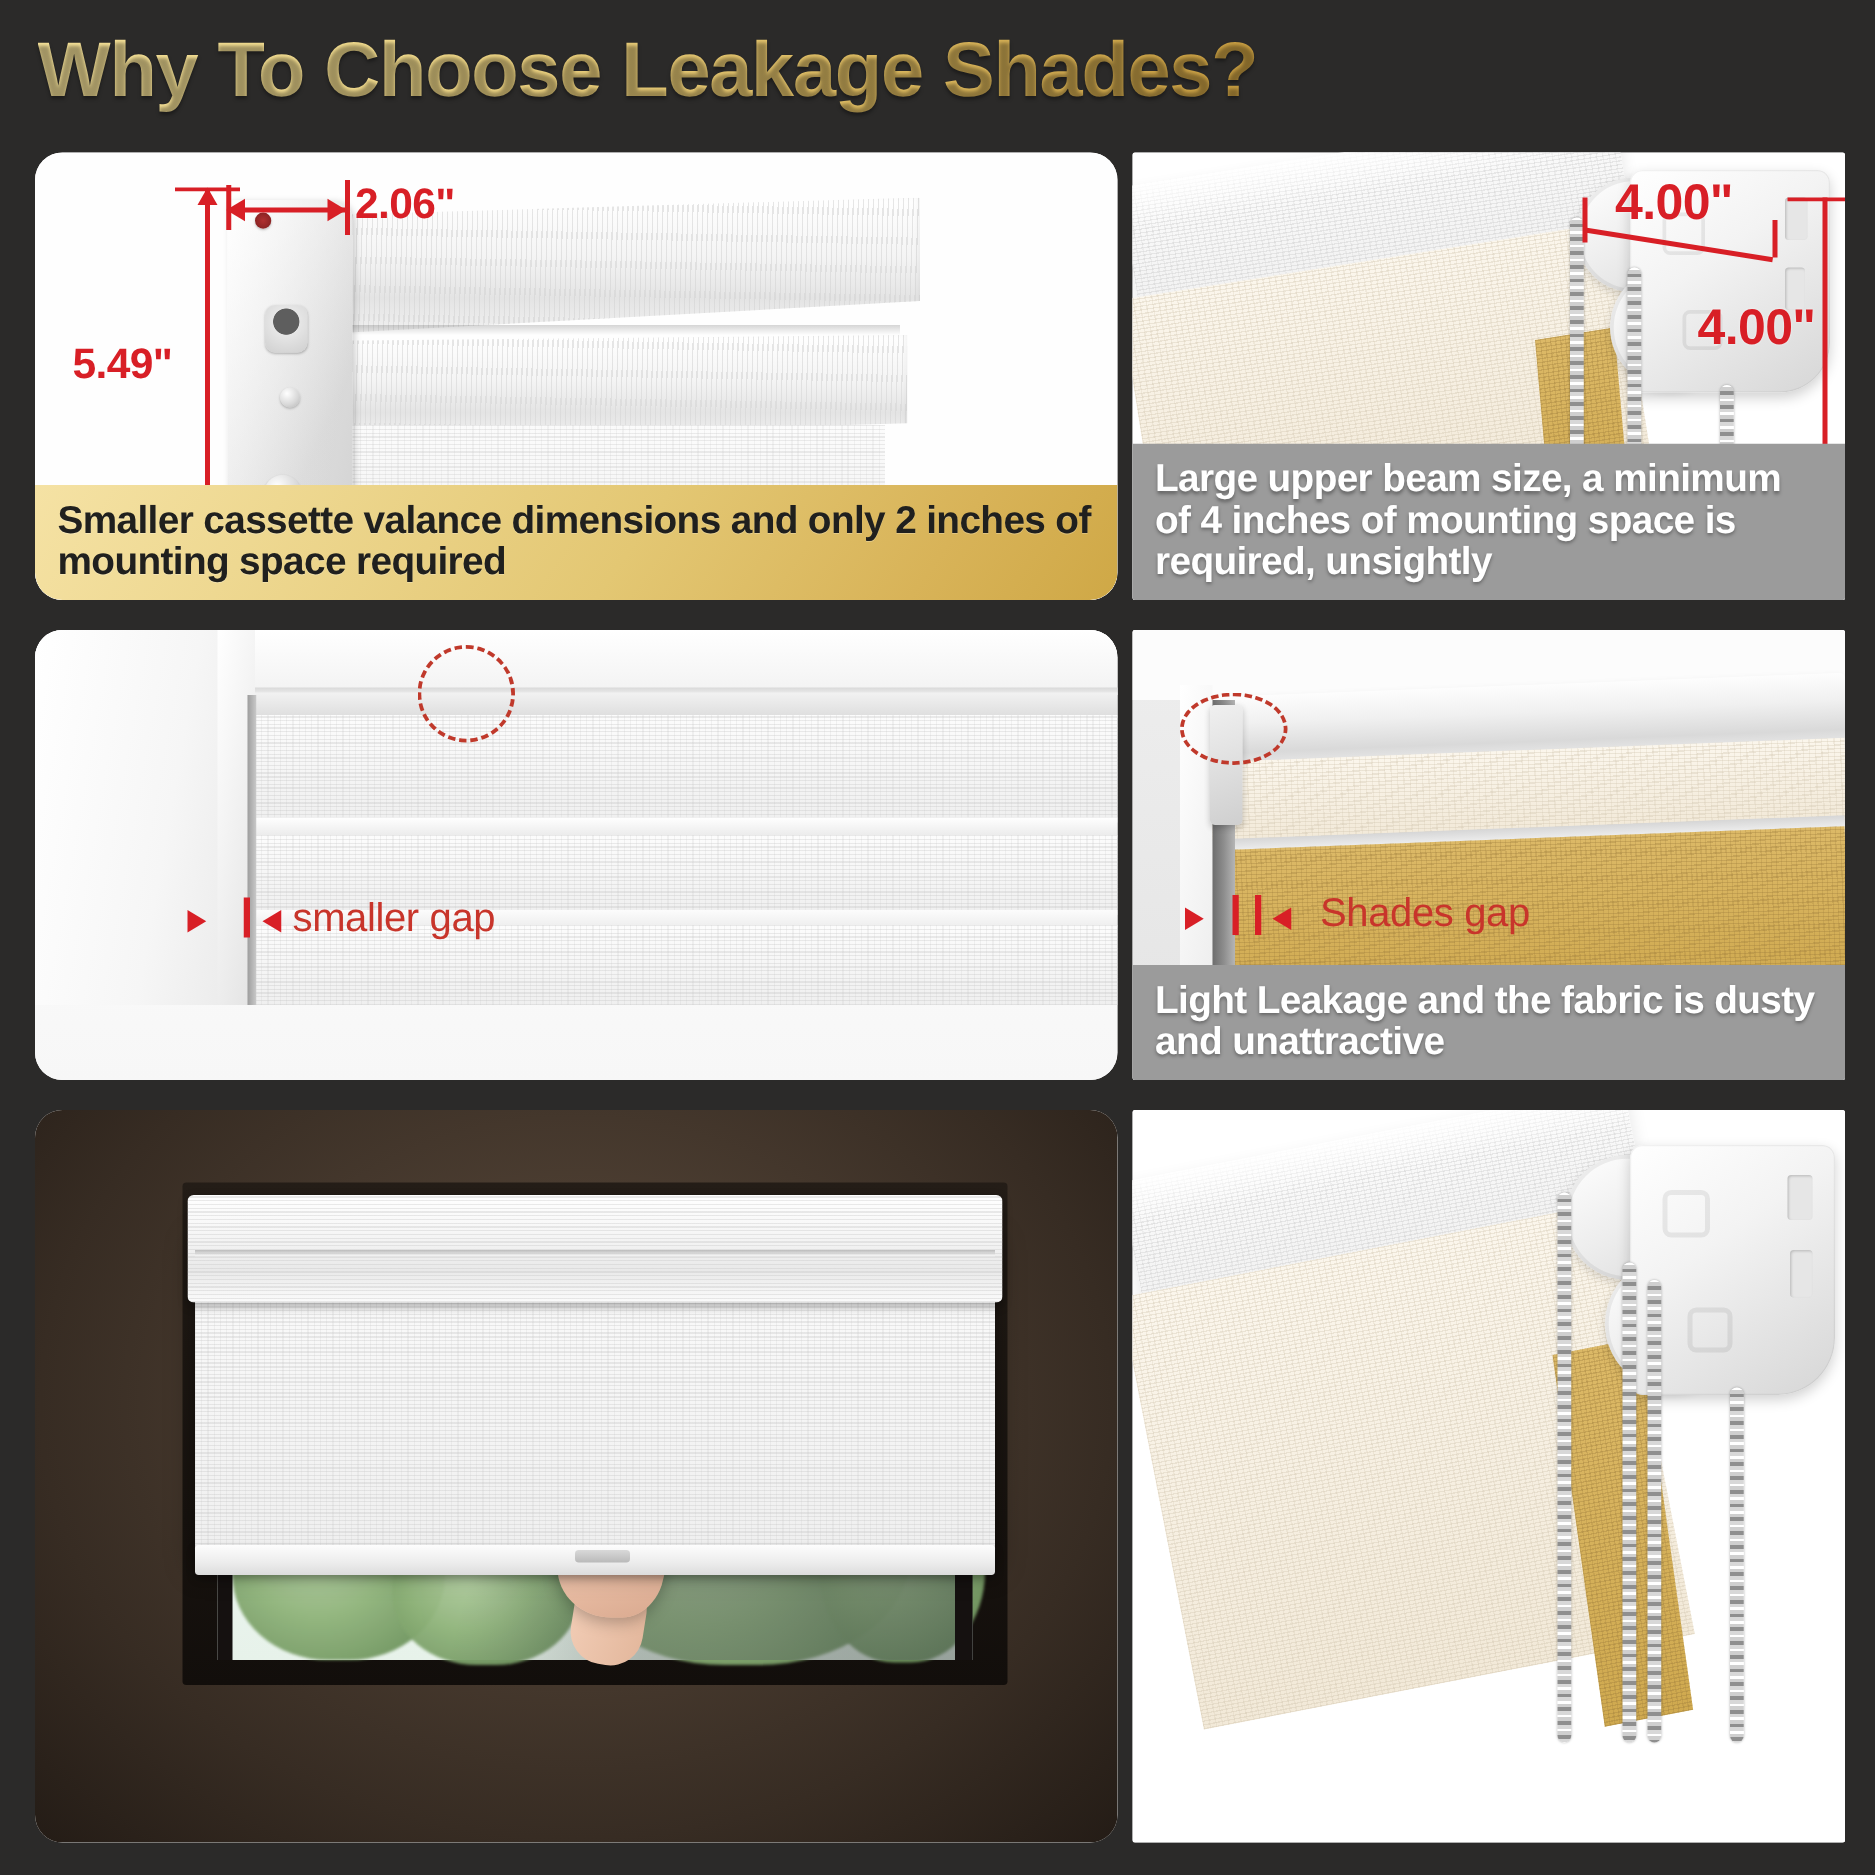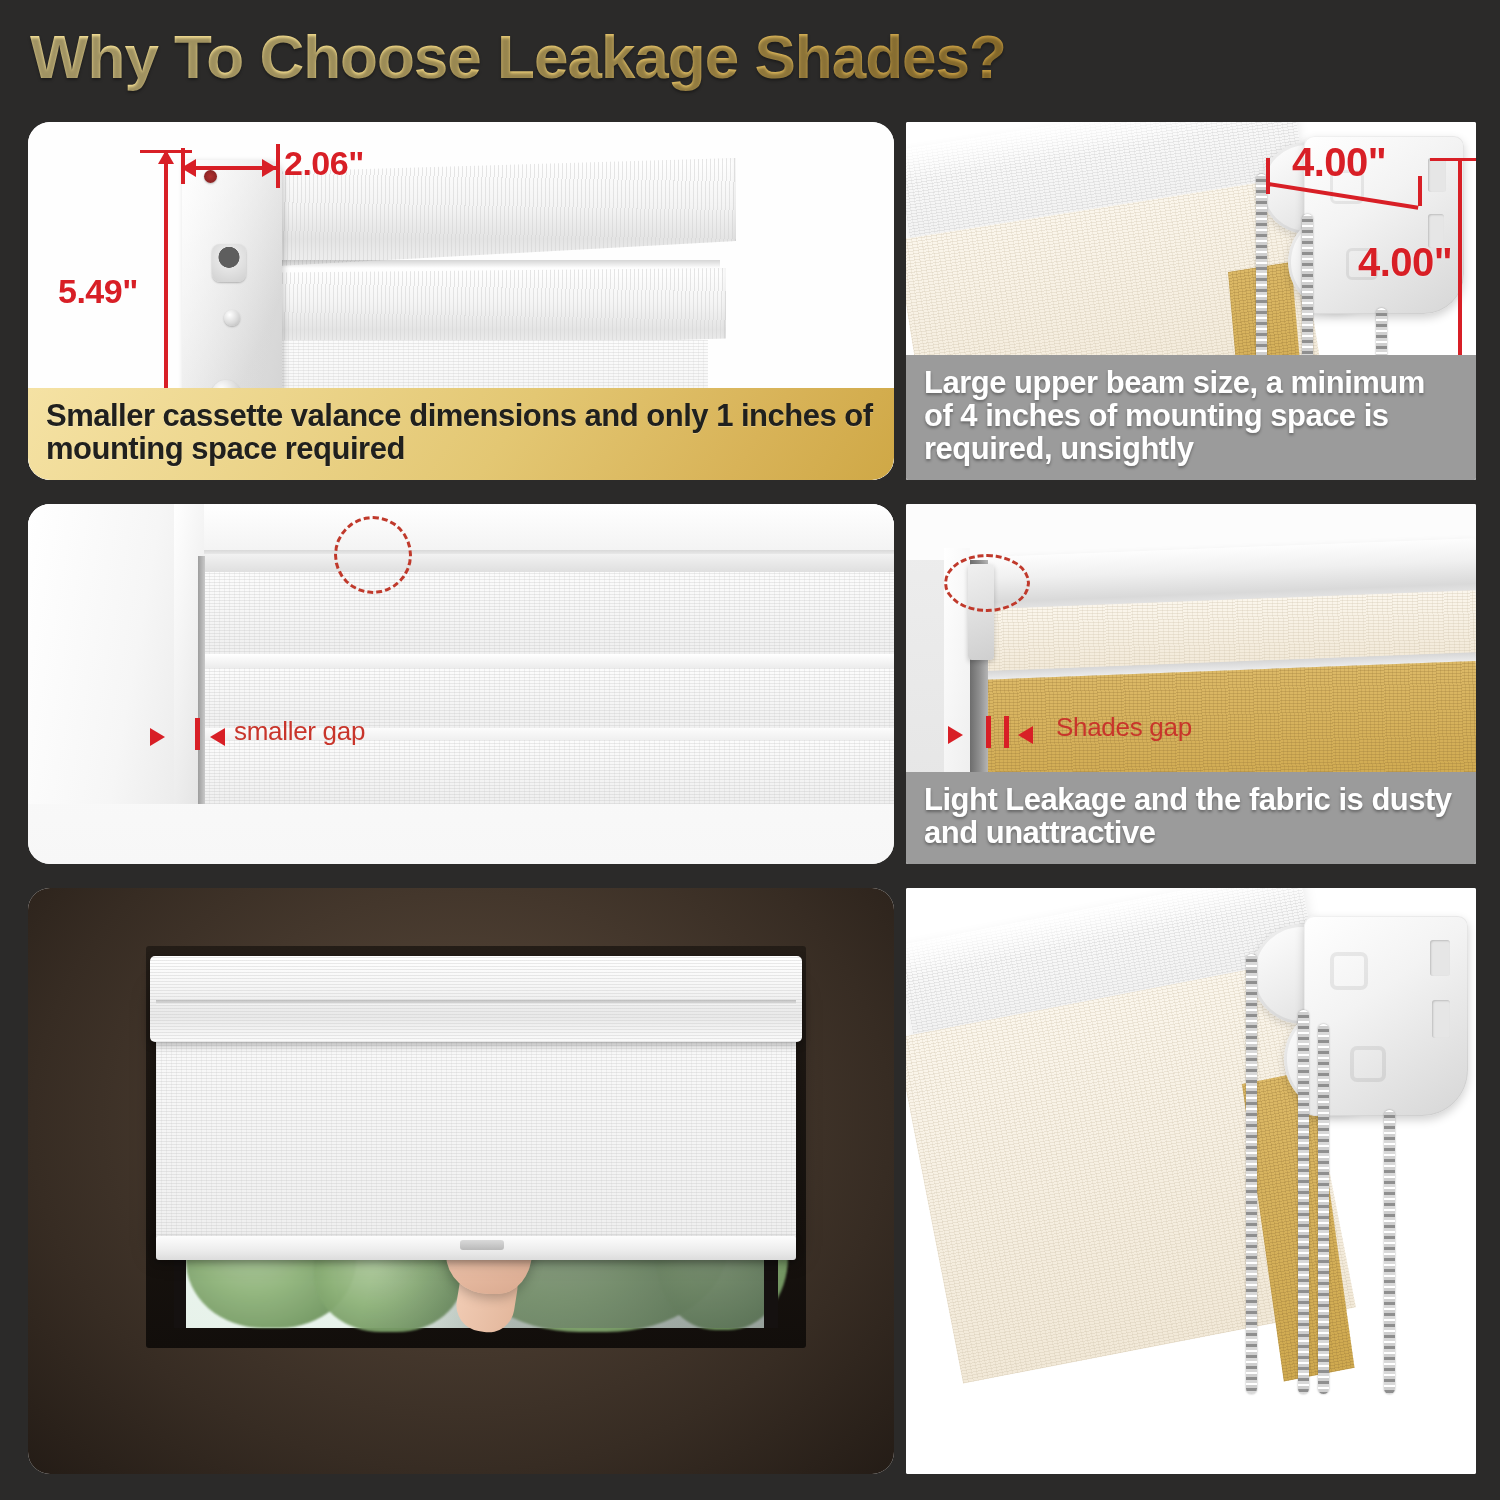--- a/index.html
+++ b/index.html
@@ -59,21 +59,21 @@
   #p5{ left:28px;  top:888px;  width:866px;  height:586px; }
   #p6{ left:906px; top:888px;  width:570px;  height:586px; }
 
   
   .abs{ position:absolute; }
 
   
   .dim-label{ position:absolute; color:#d81f26; font-weight:bold; font-size:34px;
               letter-spacing:-.5px; text-shadow:0 0 2px rgba(255,255,255,.7); }
   .dim-line{ position:absolute; background:#d81f26; }
-  .gap-label{ position:absolute; color:#c8352b; font-size:26px; letter-spacing:-.3px; }
+  .gap-label{ position:absolute; color:#c8352b; font-size:32px; letter-spacing:-.3px; }
   .dashed-circle{ position:absolute; border:3px dashed #c0392b; border-radius:50%; }
 
   .arrow-r, .arrow-l{
     position:absolute; width:0; height:0;
     border-top:9px solid transparent; border-bottom:9px solid transparent;
   }
   .arrow-r{ border-left:15px solid #d81f26; }
   .arrow-l{ border-right:15px solid #d81f26; }
   .tick-v{ position:absolute; width:4px; background:#d81f26; }
   .tick-h{ position:absolute; height:3px; background:#d81f26; }
@@ -215,21 +215,21 @@
     <div class="tick-h abs" style="left:112px; top:28px; width:52px;"></div>
     <div class="tick-h abs" style="left:112px; top:330px; width:52px;"></div>
     <div class="dim-line abs" style="left:136px; top:30px; width:4px; height:300px;"></div>
     <div class="abs" style="left:130px; top:28px; width:0; height:0;
                 border-left:8px solid transparent; border-right:8px solid transparent; border-bottom:14px solid #d81f26;"></div>
     <div class="abs" style="left:130px; top:316px; width:0; height:0;
                 border-left:8px solid transparent; border-right:8px solid transparent; border-top:14px solid #d81f26;"></div>
     <div class="dim-label" style="left:30px; top:150px;">5.49"</div>
   </div>
 
-  <div class="caption gold">Smaller cassette valance dimensions and only 1 inches of mounting space required</div>
+  <div class="caption gold">Smaller cassette valance dimensions and only 2 inches of mounting space required</div>
 </div>
 
 <div class="panel right" id="p2">
   <div class="stage">
     <div class="abs" style="inset:0; background:#ffffff;"></div>
 
     <div class="abs fab-white" style="left:-10px; top:28px; width:400px; height:120px;
                 transform:rotate(-9deg); transform-origin:left top;
                 box-shadow:0 6px 12px rgba(0,0,0,.10); border-radius:4px;"></div>
     <div class="abs" style="left:-10px; top:28px; width:400px; height:34px; transform:rotate(-9deg); transform-origin:left top;

